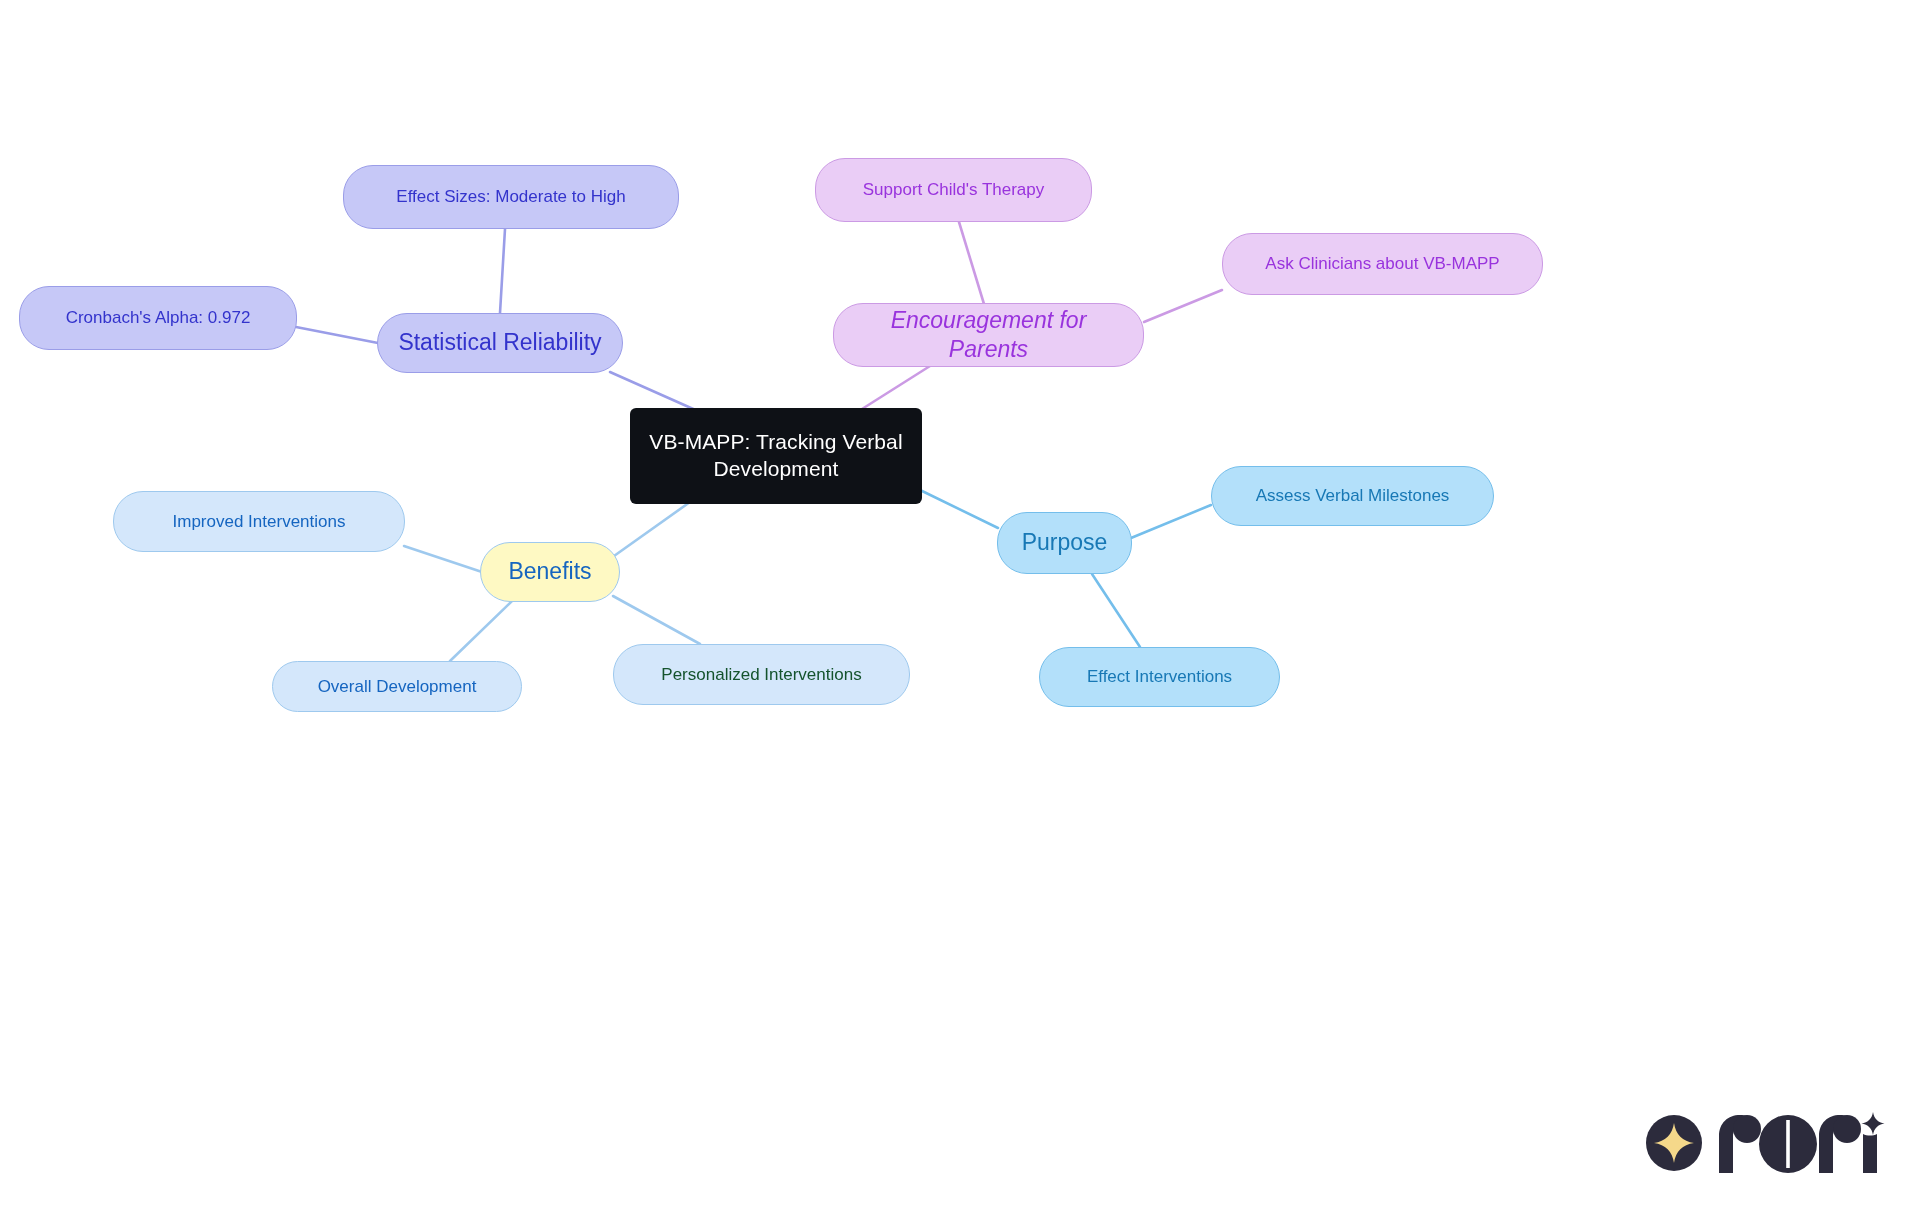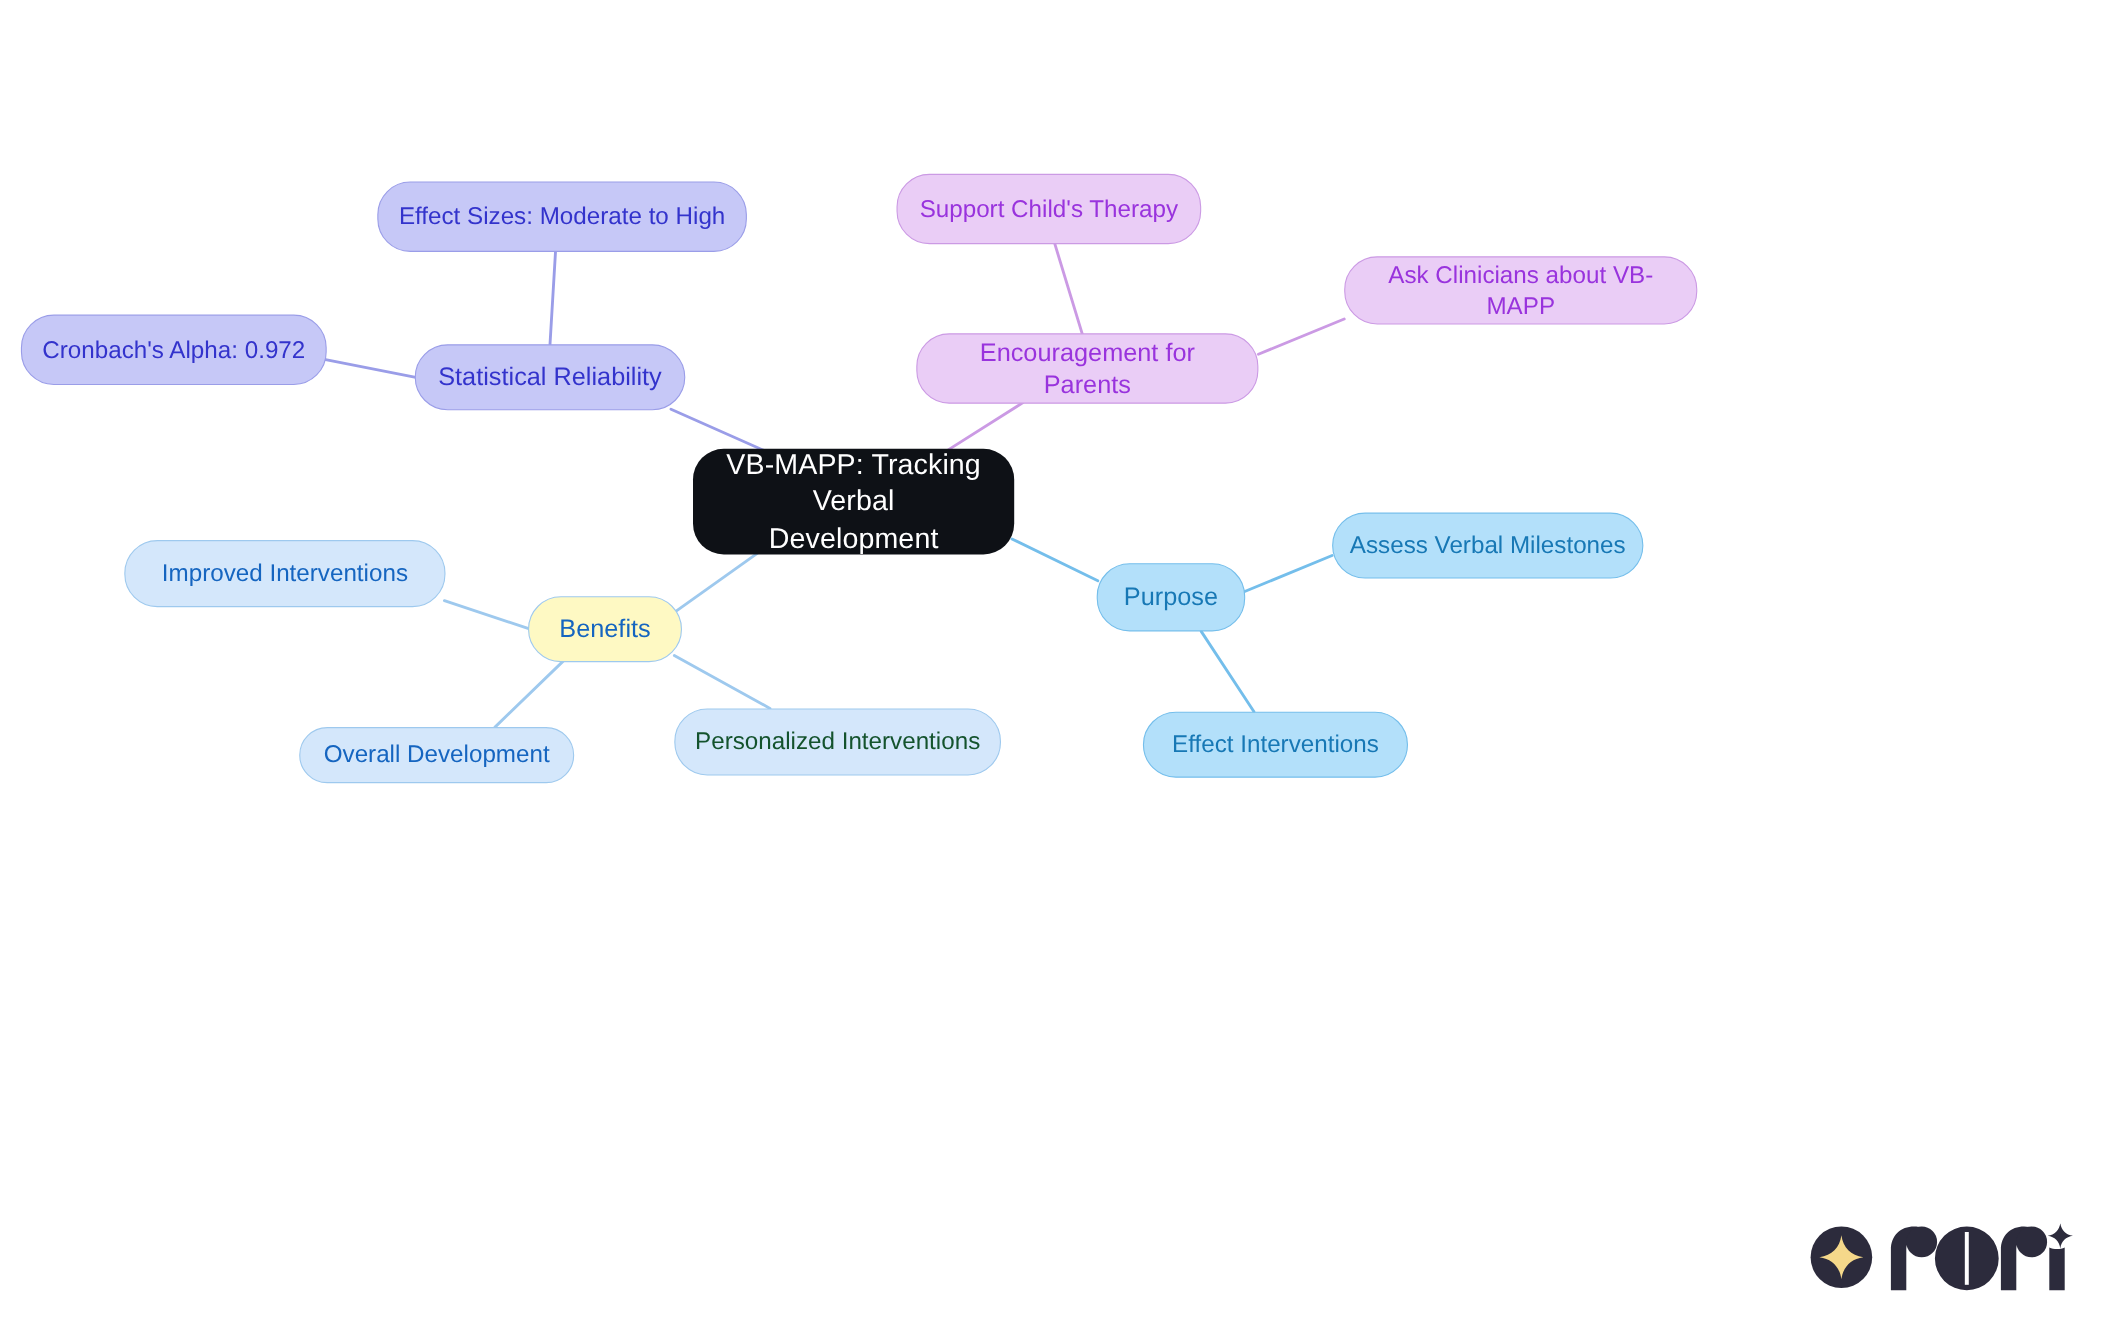--- a/index.html
+++ b/index.html
@@ -35,27 +35,27 @@
     justify-content: center;
     text-align: center;
     border-radius: 30px;
     border-style: solid;
     border-width: 1.6px;
     line-height: 1.28;
     white-space: pre-line;
     padding: 0 14px;
   }
   .node.root {
-    border-radius: 28px;
+    border-radius: 6px;
     border-width: 0;
-    font-size: 26px;
+    font-size: 21px;
     letter-spacing: 0.1px;
   }
   .node.lvl1 { font-size: 23px; }
-  .node.lvl2 { font-size: 22px; }
+  .node.lvl2 { font-size: 17px; }
 
   
   #logo {
     position: absolute;
     display: flex;
     align-items: center;
     gap: 12px;
   }
   #logo svg { display: block; }
 </style>
@@ -79,21 +79,21 @@
       <line x1="450" y1="661" x2="512" y2="601" stroke="#9EC9EE" stroke-width="2.6" stroke-linecap="round"></line>
       <line x1="700" y1="644" x2="613" y2="596" stroke="#9EC9EE" stroke-width="2.6" stroke-linecap="round"></line>
     </svg>
 
   <div id="nodes">
       <div class="node root" style="left: 630px; top: 408px; width: 292px; height: 96px; background: rgb(14, 17, 22); color: rgb(255, 255, 255); border-color: rgb(14, 17, 22);"><span>VB-MAPP: Tracking Verbal
 Development</span></div>
       <div class="node lvl1" style="left: 377px; top: 313px; width: 246px; height: 60px; background: rgb(198, 200, 247); color: rgb(51, 51, 204); border-color: rgb(154, 157, 232);"><span>Statistical Reliability</span></div>
       <div class="node lvl2" style="left: 343px; top: 165px; width: 336px; height: 64px; background: rgb(198, 200, 247); color: rgb(51, 51, 204); border-color: rgb(154, 157, 232);"><span>Effect Sizes: Moderate to High</span></div>
       <div class="node lvl2" style="left: 19px; top: 286px; width: 278px; height: 64px; background: rgb(198, 200, 247); color: rgb(51, 51, 204); border-color: rgb(154, 157, 232);"><span>Cronbach's Alpha: 0.972</span></div>
-      <div class="node lvl1" style="left: 833px; top: 303px; width: 311px; height: 64px; background: rgb(234, 205, 246); color: rgb(153, 51, 221); border-color: rgb(203, 154, 228);"><span>Encouragement for Parents</span></div>
+      <div class="node lvl1" style="left: 833px; top: 303px; width: 311px; height: 64px; background: rgb(234, 205, 246); color: rgb(153, 51, 221); border-color: rgb(203, 154, 228); font-style: italic;"><span>Encouragement for Parents</span></div>
       <div class="node lvl2" style="left: 815px; top: 158px; width: 277px; height: 64px; background: rgb(234, 205, 246); color: rgb(153, 51, 221); border-color: rgb(203, 154, 228);"><span>Support Child's Therapy</span></div>
       <div class="node lvl2" style="left: 1222px; top: 233px; width: 321px; height: 62px; background: rgb(234, 205, 246); color: rgb(153, 51, 221); border-color: rgb(203, 154, 228);"><span>Ask Clinicians about VB-MAPP</span></div>
       <div class="node lvl1" style="left: 997px; top: 512px; width: 135px; height: 62px; background: rgb(179, 224, 250); color: rgb(23, 120, 181); border-color: rgb(116, 190, 235);"><span>Purpose</span></div>
       <div class="node lvl2" style="left: 1211px; top: 466px; width: 283px; height: 60px; background: rgb(179, 224, 250); color: rgb(23, 120, 181); border-color: rgb(116, 190, 235);"><span>Assess Verbal Milestones</span></div>
       <div class="node lvl2" style="left: 1039px; top: 647px; width: 241px; height: 60px; background: rgb(179, 224, 250); color: rgb(23, 120, 181); border-color: rgb(116, 190, 235);"><span>Effect Interventions</span></div>
       <div class="node lvl1" style="left: 480px; top: 542px; width: 140px; height: 60px; background: #fef9c3; color: rgb(21, 101, 192); border-color: rgb(158, 201, 238);"><span>Benefits</span></div>
       <div class="node lvl2" style="left: 113px; top: 491px; width: 292px; height: 61px; background: rgb(212, 231, 251); color: rgb(21, 101, 192); border-color: rgb(158, 201, 238);"><span>Improved Interventions</span></div>
       <div class="node lvl2" style="left: 272px; top: 661px; width: 250px; height: 51px; background: rgb(212, 231, 251); color: rgb(21, 101, 192); border-color: rgb(158, 201, 238);"><span>Overall Development</span></div>
       <div class="node lvl2" style="left: 613px; top: 644px; width: 297px; height: 61px; background: rgb(212, 231, 251); color: #14532d; border-color: rgb(158, 201, 238);"><span>Personalized Interventions</span></div>
     </div>

